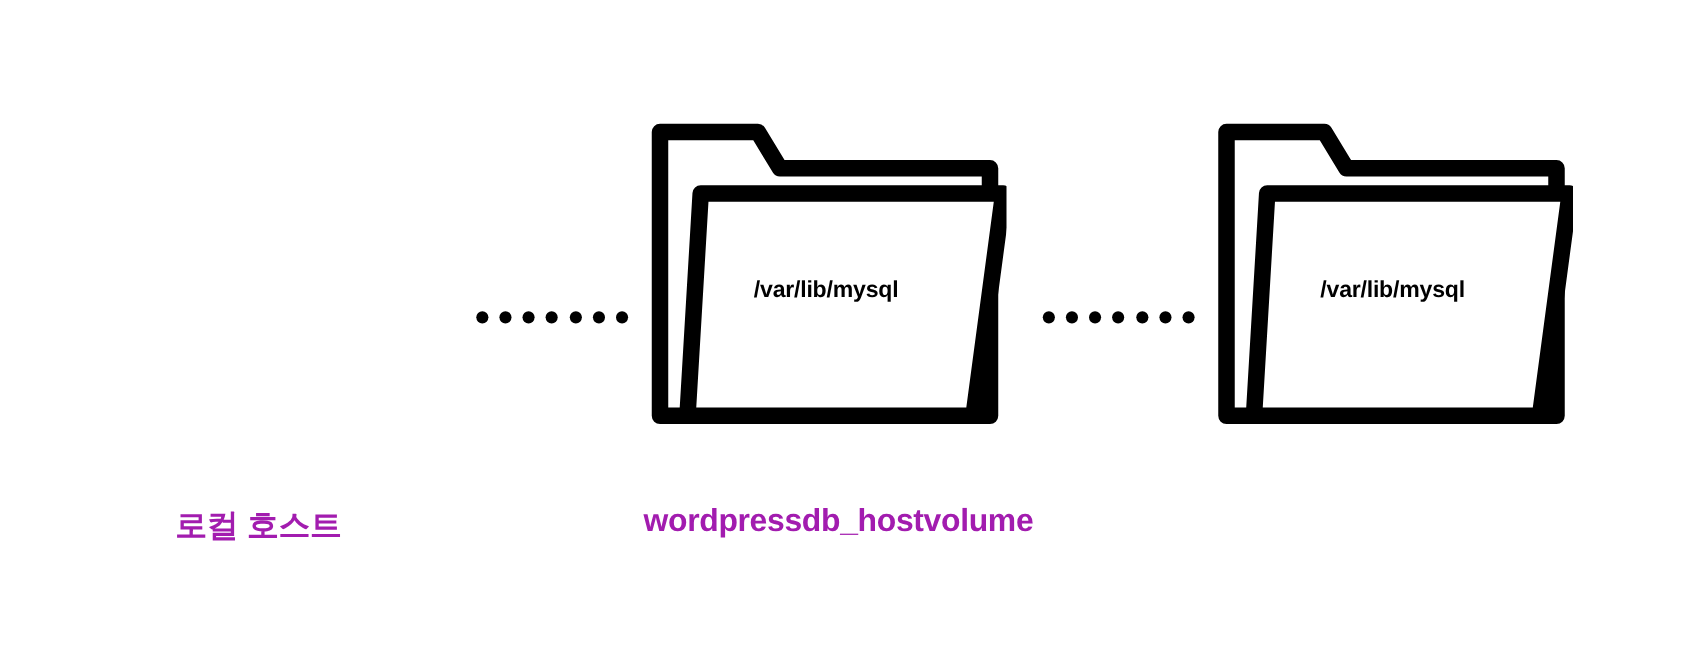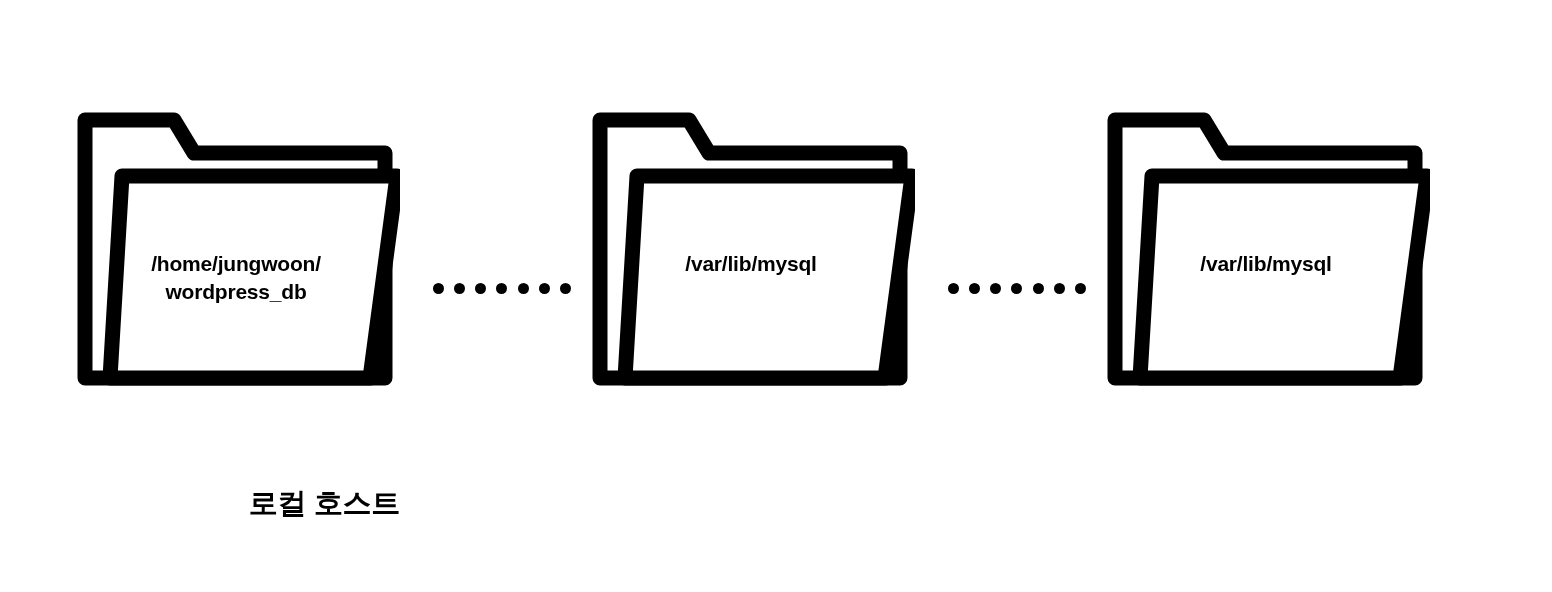--- a/index.html
+++ b/index.html
@@ -54,25 +54,25 @@
     font-size: 21px;
     font-weight: bold;
     line-height: 1.33;
     color: #000000;
     letter-spacing: -0.2px;
     white-space: pre-line;
     pointer-events: none;
   }
   .caption {
     position: absolute;
-    top: 484px;
-    text-align: right;
+    top: 458px;
+    text-align: center;
     font-size: 29px;
     font-weight: bold;
-    color: #000000;
+    color: #a21caf;
     white-space: nowrap;
     letter-spacing: -0.3px;
   }
   .caption-1 { left: 70px;   width: 330px; }
   .caption-2 { left: 585px;  width: 330px; }
   .caption-3 { left: 1100px; width: 330px; }
 
   .connector {
     position: absolute;
     top: 280px;
@@ -89,39 +89,20 @@
     border-radius: 50%;
     background: #000000;
     flex: 0 0 auto;
   }
 </style>
 </head>
 <body>
 
 <div id="diagram">
 
-  <div class="node node-1">
-    <svg class="folder-svg" viewBox="0 0 330 290" aria-hidden="true">
-      <path class="folder-path" d="M 15 22
-               L 15 280
-               L 315 280
-               L 315 55
-               L 124 55
-               L 104 22
-               Z"></path>
-      <path class="folder-path" d="M 52 78
-               L 300 78
-               L 327 78
-               L 300 280
-               L 40 280
-               Z"></path>
-    </svg>
-    <div class="folder-text">/home/jungwoon/
-wordpress_db</div>
-  </div>
 
   <div class="connector connector-1">
     <span class="dot"></span>
     <span class="dot"></span>
     <span class="dot"></span>
     <span class="dot"></span>
     <span class="dot"></span>
     <span class="dot"></span>
     <span class="dot"></span>
   </div>
@@ -168,14 +149,15 @@
                L 300 78
                L 327 78
                L 300 280
                L 40 280
                Z"></path>
     </svg>
     <div class="folder-text">/var/lib/mysql</div>
   </div>
 
   <div class="caption caption-1">로컬 호스트</div>
+  <div class="caption caption-2">wordpressdb_hostvolume</div>
 
 </div>
 
 </body></html>

